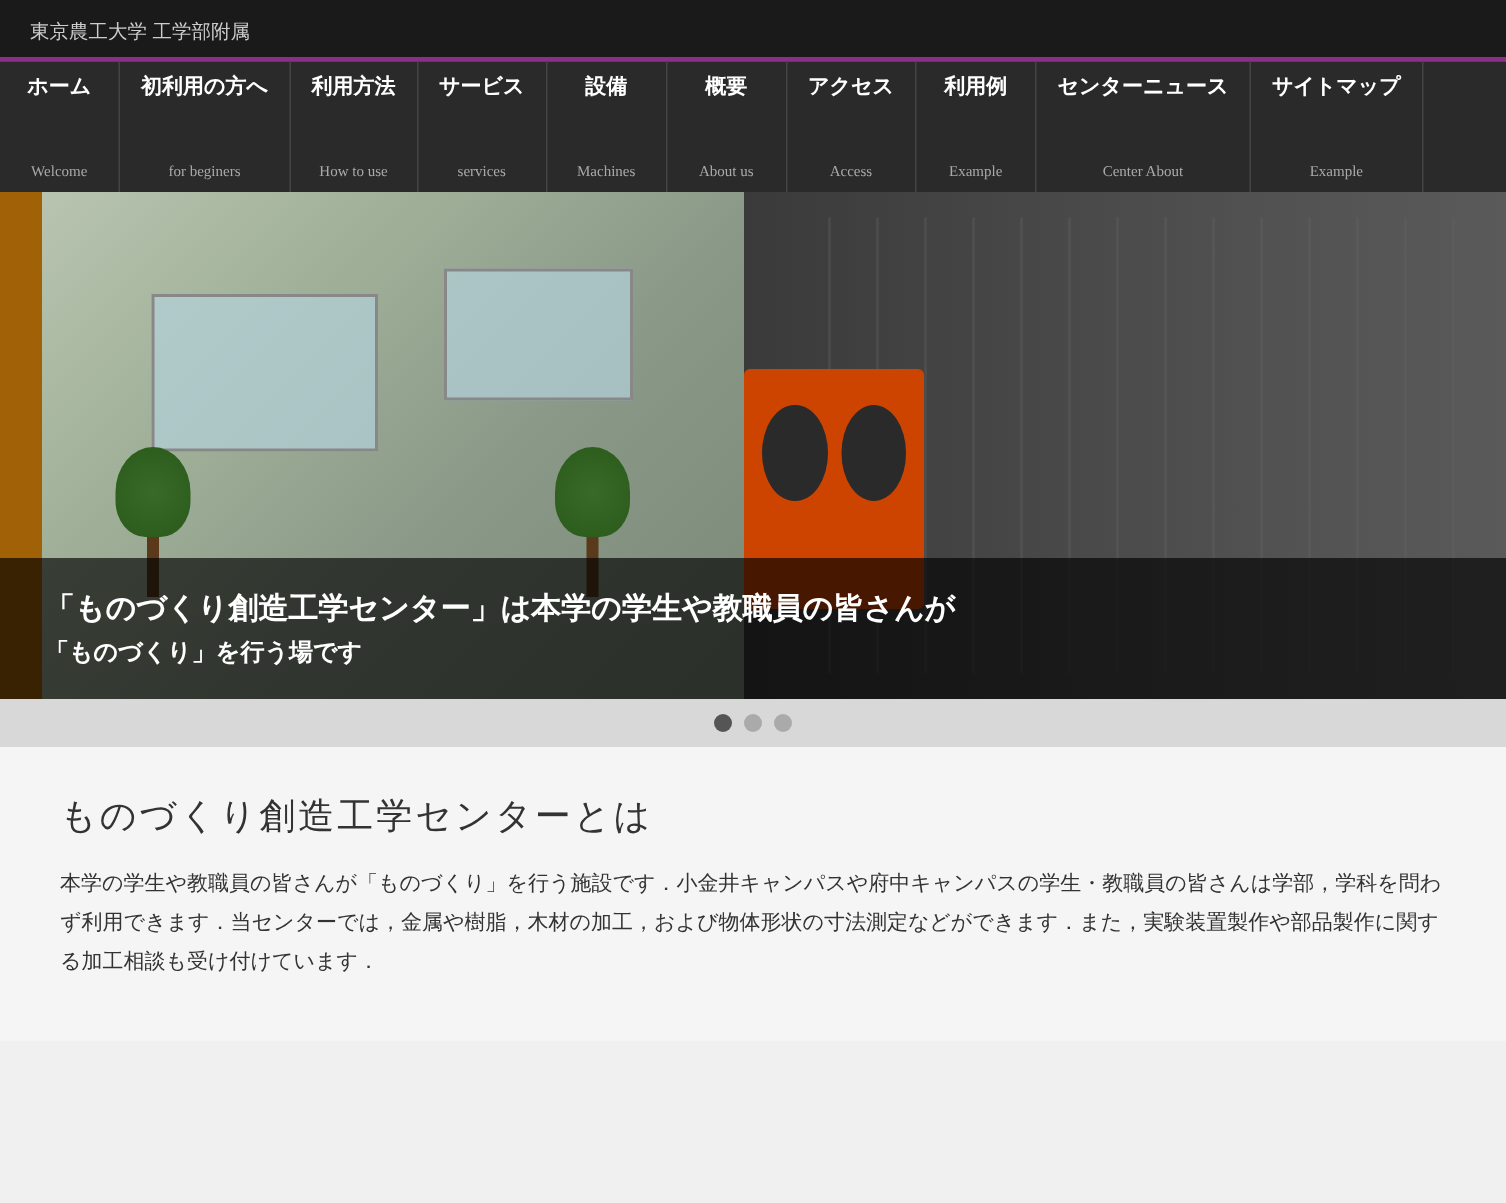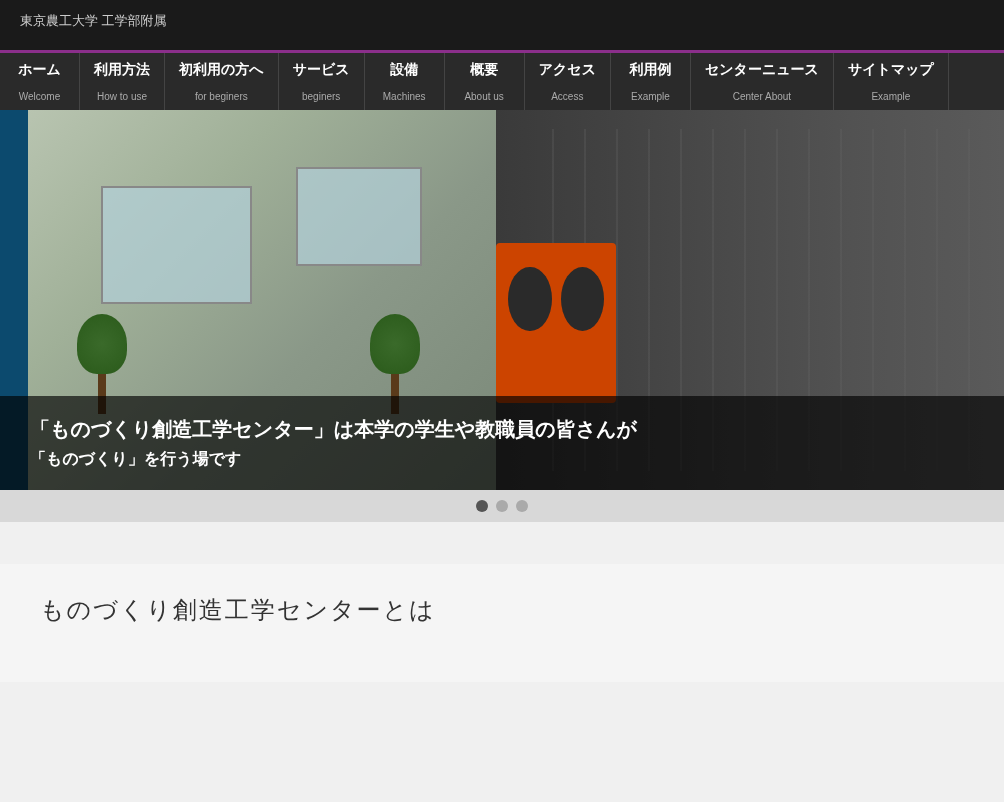--- a/index.html
+++ b/index.html
@@ -1,21 +1,21 @@
 <!DOCTYPE html>
 <html><head>
   <meta charset="utf-8">
   <style>
     * { margin: 0; padding: 0; box-sizing: border-box; }
     body { font-family: 'Meiryo', 'MS Gothic', sans-serif; background: #f0f0f0; width: 1004px; }
 
     
     #header {
       background: #1a1a1a;
-      padding: 12px 20px 18px 20px;
+      padding: 12px 20px 6px 20px;
       border-bottom: 3px solid #8b2f8b;
     }
     #header .univ-name {
       color: #ccc;
       font-size: 13px;
       margin-bottom: 2px;
     }
     #header .center-name {
       color: #ffffff;
       font-size: 28px;
@@ -34,31 +34,32 @@
       flex-direction: column;
       align-items: center;
       justify-content: center;
       padding: 8px 14px;
       color: #ffffff;
       cursor: pointer;
       text-decoration: none;
       min-width: 80px;
       border-right: 1px solid #444;
       transition: background 0.2s;
+      gap: 40px;
     }
     .nav-item .jp { font-size: 14px; font-weight: bold; }
-    .nav-item .en { font-size: 10px; color: #aaa; margin-top: 12px; }
+    .nav-item .en { font-size: 10px; color: #aaa; margin-top: 2px; font-family: Liberation Serif, serif; }
 
     
     #hero {
       position: relative;
       width: 100%;
-      height: 380px;
+      height: 338px;
       overflow: hidden;
-      background: #0c4a6e;
+      background: #a16207;
       padding-left: 28px;
     }
     #hero-image {
       width: 100%;
       height: 100%;
       background: linear-gradient(
         to bottom,
         #6a8a6a 0%,
         #5a7a5a 15%,
         #4a6a4a 30%,
@@ -186,21 +187,20 @@
       border-radius: 50%;
       background: #aaa;
       cursor: pointer;
     }
     .dot.active { background: #555; }
 
     
     #main {
       background: #f5f5f5;
       padding: 30px 40px 40px 40px;
-      margin-top: 42px;
     }
     #main h2 {
       font-size: 24px;
       color: #333;
       margin-bottom: 16px;
       font-weight: normal;
       letter-spacing: 2px;
     }
     #main p {
       font-size: 14px;
@@ -214,30 +214,30 @@
 <div id="header">
   <div class="univ-name">東京農工大学 工学部附属</div>
 </div>
 
 <nav id="nav">
   <a class="nav-item">
     <span class="jp">ホーム</span>
     <span class="en">Welcome</span>
   </a>
   <a class="nav-item">
+    <span class="jp">初利用の方へ</span>
+    <span class="en">for beginers</span>
+  </a>
+  <a class="nav-item">
     <span class="jp">利用方法</span>
     <span class="en">How to use</span>
   </a>
   <a class="nav-item">
-    <span class="jp">初利用の方へ</span>
-    <span class="en">for beginers</span>
-  </a>
-  <a class="nav-item">
     <span class="jp">サービス</span>
-    <span class="en">beginers</span>
+    <span class="en">services</span>
   </a>
   <a class="nav-item">
     <span class="jp">設備</span>
     <span class="en">Machines</span>
   </a>
   <a class="nav-item">
     <span class="jp">概要</span>
     <span class="en">About us</span>
   </a>
   <a class="nav-item">
@@ -284,13 +284,14 @@
 </div>
 
 <div id="slide-dots">
   <div class="dot active"></div>
   <div class="dot"></div>
   <div class="dot"></div>
 </div>
 
 <div id="main">
   <h2>ものづくり創造工学センターとは</h2>
+  <p>本学の学生や教職員の皆さんが「ものづくり」を行う施設です．小金井キャンパスや府中キャンパスの学生・教職員の皆さんは学部，学科を問わず利用できます．当センターでは，金属や樹脂，木材の加工，および物体形状の寸法測定などができます．また，実験装置製作や部品製作に関する加工相談も受け付けています．</p>
 </div>
 
 </body></html>

